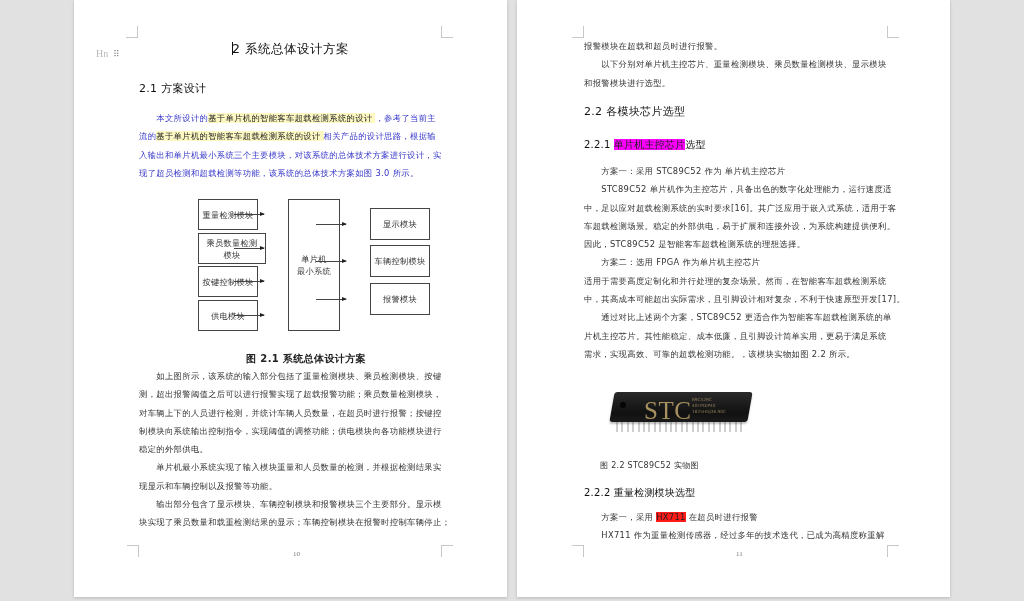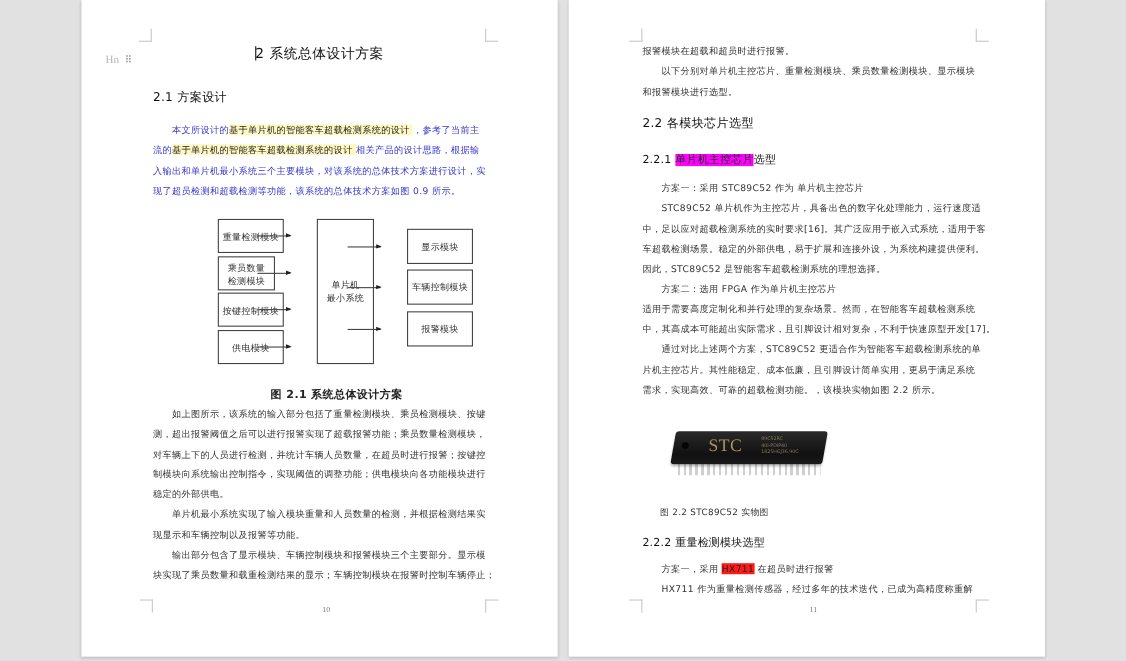--- a/index.html
+++ b/index.html
@@ -34,21 +34,21 @@
   .box { position: absolute; border: 1px solid #444; background: #fff; font-size: 8.2px; color: #333; display: flex; align-items: center; justify-content: center; text-align: center; line-height: 12px; letter-spacing: 0.3px; white-space: normal; margin-left: 24px; }
   .arrow { position: absolute; height: 1px; background: #444; }
   .arrow::after { content: ""; position: absolute; right: -1px; top: -2px; border-left: 5px solid #222; border-top: 2.5px solid transparent; border-bottom: 2.5px solid transparent; }
 
   .caption { font-size: 10px; color: #222; letter-spacing: 0.4px; }
   .fig-bold { font-weight: bold; }
   .page-num { font-size: 7px; color: #777; font-family: "Liberation Serif", serif; }
 
   .chip { position: absolute; left: 606px; top: 388px; width: 150px; height: 48px; }
   .chip-body { position: absolute; left: 6px; top: 4px; width: 138px; height: 30px; background: linear-gradient(180deg,#2a2a2a 0%,#111 70%,#1a1a1a 100%); border-radius: 3px; transform: skewX(-10deg); box-shadow: 0 2px 2px rgba(0,0,0,0.25); }
-  .chip-logo { position: absolute; left: 38px; top: 9px; font-family: "Liberation Serif", serif; font-size: 16px; color: #a89160; letter-spacing: 0.5px; }
+  .chip-logo { position: absolute; left: 38px; top: 9px; font-family: "Liberation Serif", serif; font-size: 25px; color: #a89160; letter-spacing: 0.5px; }
   .chip-sub { position: absolute; left: 86px; font-size: 4.3px; color: #8a7a58; line-height: 5px; }
   .chip-pins { position: absolute; left: 10px; top: 33px; width: 130px; height: 11px; background: repeating-linear-gradient(90deg, #cfcfcf 0 2px, transparent 2px 5.4px); }
   .chip-notch { position: absolute; top: 14px; left: 14px; width: 6px; height: 6px; border-radius: 50%; background: #050505; }
 </style>
 </head>
 <body>
 
 <div id="page-left" class="page">
   <div class="corner c-tl" style="left:52px;top:26px;"></div>
   <div class="corner c-tr" style="left:367px;top:26px;"></div>
@@ -63,26 +63,26 @@
   <div class="abs h1" style="left:158px;top:41px;">
     <span class="cursor"></span><span>2 系统总体设计方案</span>
   </div>
 
   <div class="abs h2" style="left:65px;top:81px;">2.1 方案设计</div>
 
   <div class="abs body-text blue" style="left:65px;top:109px;">
     <div>　　<span>本文所设计的</span><span class="hl-yellow">基于单片机的智能客车超载检测系统的设计 </span><span>，参考了当前主</span></div>
     <div><span>流的</span><span class="hl-yellow">基于单片机的智能客车超载检测系统的设计 </span><span>相关产品的设计思路，根据输</span></div>
     <div>入输出和单片机最小系统三个主要模块，对该系统的总体技术方案进行设计，实</div>
-    <div>现了超员检测和超载检测等功能，该系统的总体技术方案如图 0.9 所示。</div>
+    <div>现了超员检测和超载检测等功能，该系统的总体技术方案如图 3.0 所示。</div>
   </div>
 
   <div>
     <div class="box" style="left:100px;top:199px;width:60px;height:31px;">重量检测模块</div>
-    <div class="box" style="left:100px;top:233px;width:52px;height:31px;padding:0 4px;">乘员数量检测模块</div>
+    <div class="box" style="left:100px;top:233px;width:68px;height:31px;padding:0 4px;">乘员数量检测模块</div>
     <div class="box" style="left:100px;top:266px;width:60px;height:31px;">按键控制模块</div>
     <div class="box" style="left:100px;top:300px;width:60px;height:31px;">供电模块</div>
 
     <div class="arrow" style="left:160px;top:214px;width:30px;"></div>
     <div class="arrow" style="left:160px;top:248px;width:30px;"></div>
     <div class="arrow" style="left:160px;top:281px;width:30px;"></div>
     <div class="arrow" style="left:160px;top:315px;width:30px;"></div>
 
     <div class="box" style="left:190px;top:199px;width:52px;height:132px;white-space:pre-line;padding:0 6px;">单片机
 最小系统</div>

